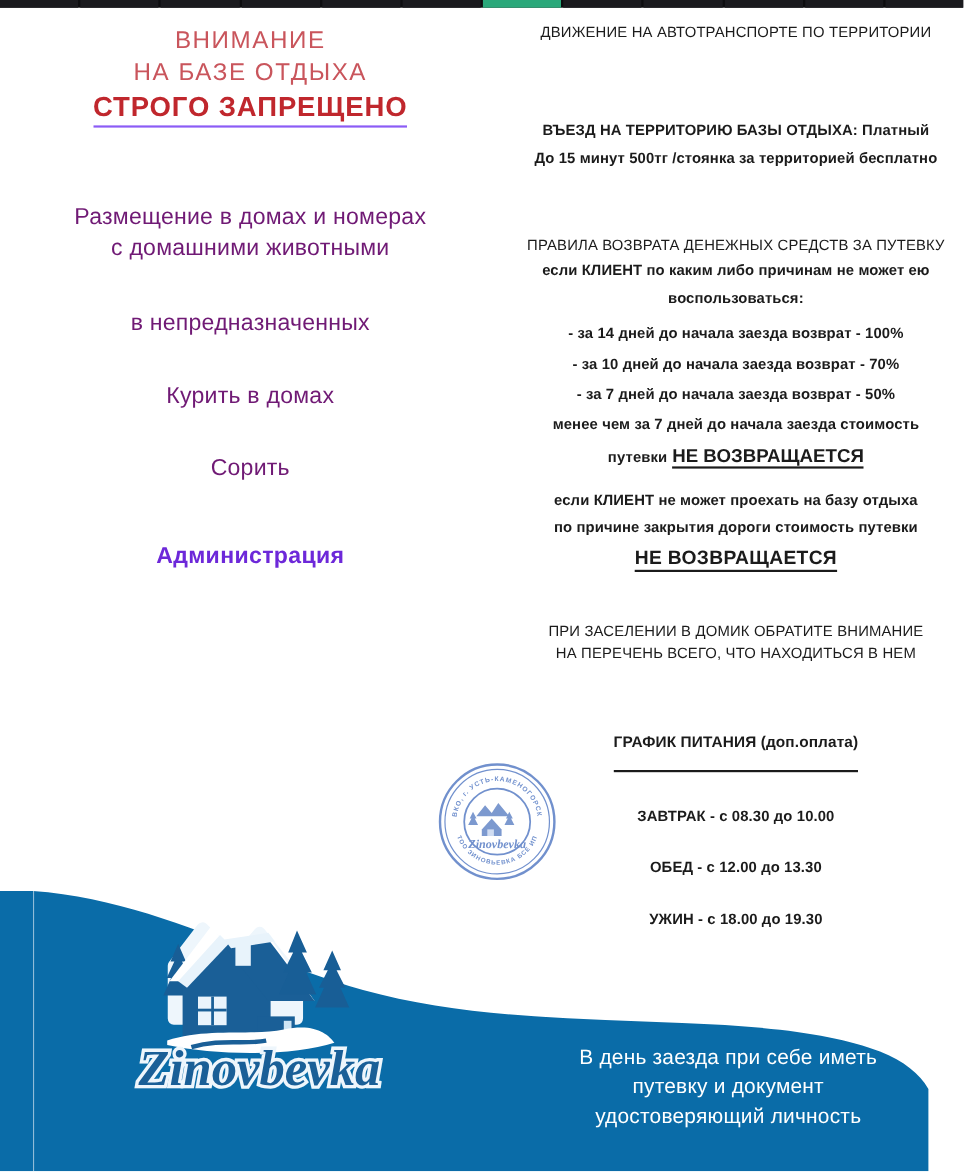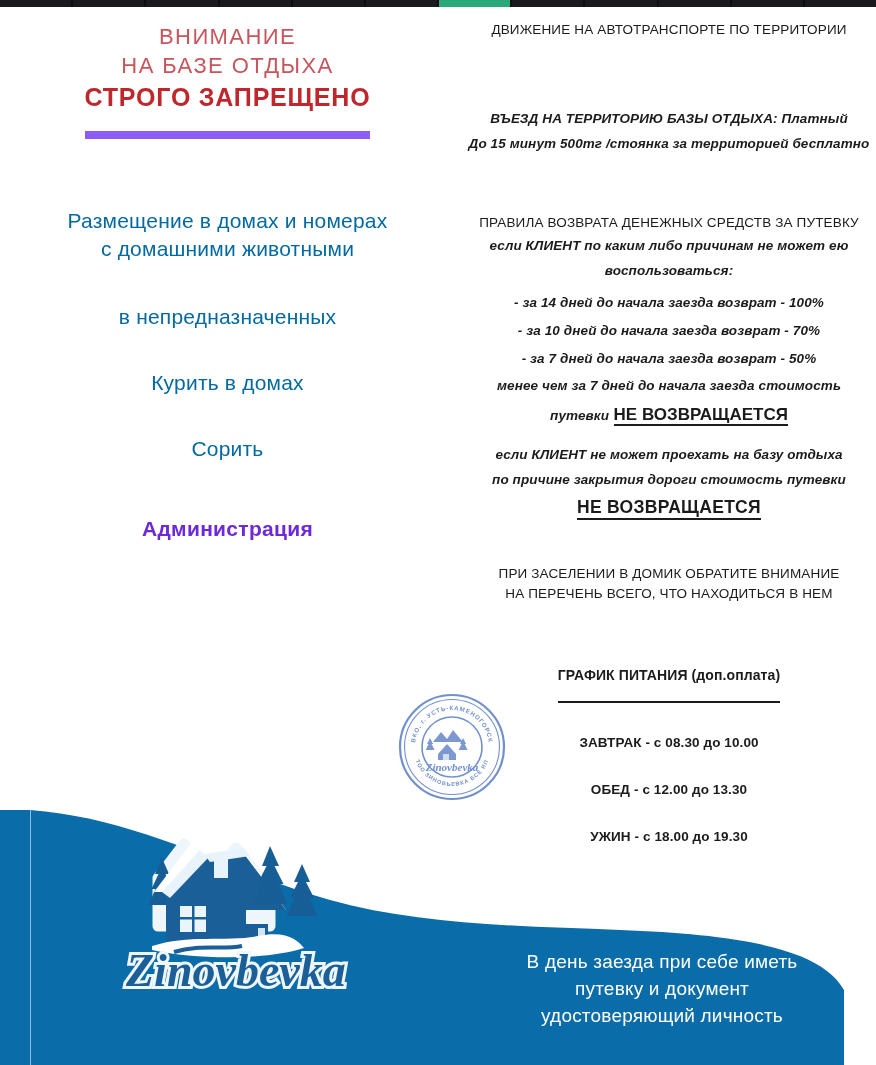--- a/index.html
+++ b/index.html
@@ -70,26 +70,26 @@
     line-height: 29px;
     font-weight: 400;
   }
   .l-forbidden {
     display: inline-block;
     color: #c0272d;
     font-size: 25px;
     font-weight: 700;
     letter-spacing: 0.8px;
     line-height: 32px;
-    border-bottom: 8px solid #8b5cf6;
-    padding-bottom: 18px;
+    border-bottom: 2px solid #8b5cf6;
+    padding-bottom: 1px;
     margin-top: 1px;
   }
   .rule-block {
-    color: #0369a1;
+    color: #701a75;
     font-size: 21px;
     line-height: 28px;
     font-weight: 400;
     letter-spacing: 0.2px;
   }
   .rule-1 { margin-top: 68px; }
   .rule-2 { margin-top: 40px; }
   .rule-3 { margin-top: 38px; }
   .rule-4 { margin-top: 38px; }
   .l-admin {
@@ -114,21 +114,20 @@
     font-size: 13.5px;
     font-weight: 400;
     letter-spacing: 0.15px;
     line-height: 20px;
   }
   .r-sub {
     font-size: 13.5px;
     font-weight: 700;
     line-height: 25px;
     letter-spacing: 0.1px;
-    font-style: italic;
   }
   .blk-entry { margin-top: 66px; }
   .blk-refund { margin-top: 57px; }
   .refund-list {
     margin-top: 6px;
   }
   .refund-list .r-sub { line-height: 28px; }
   .nr-inline {
     font-size: 17px;
     font-weight: 700;

